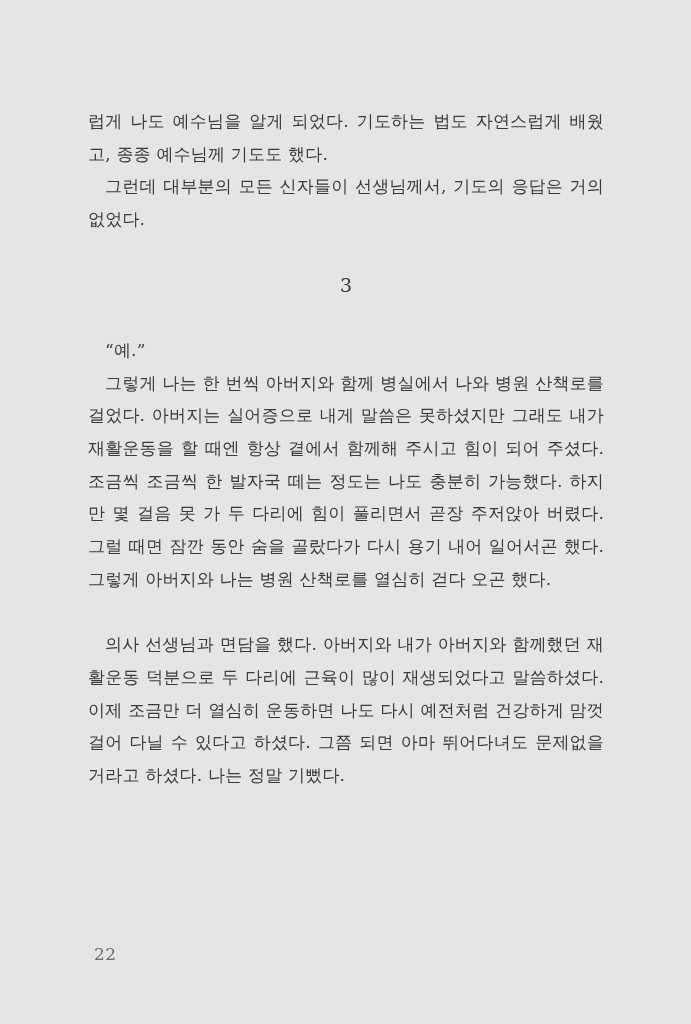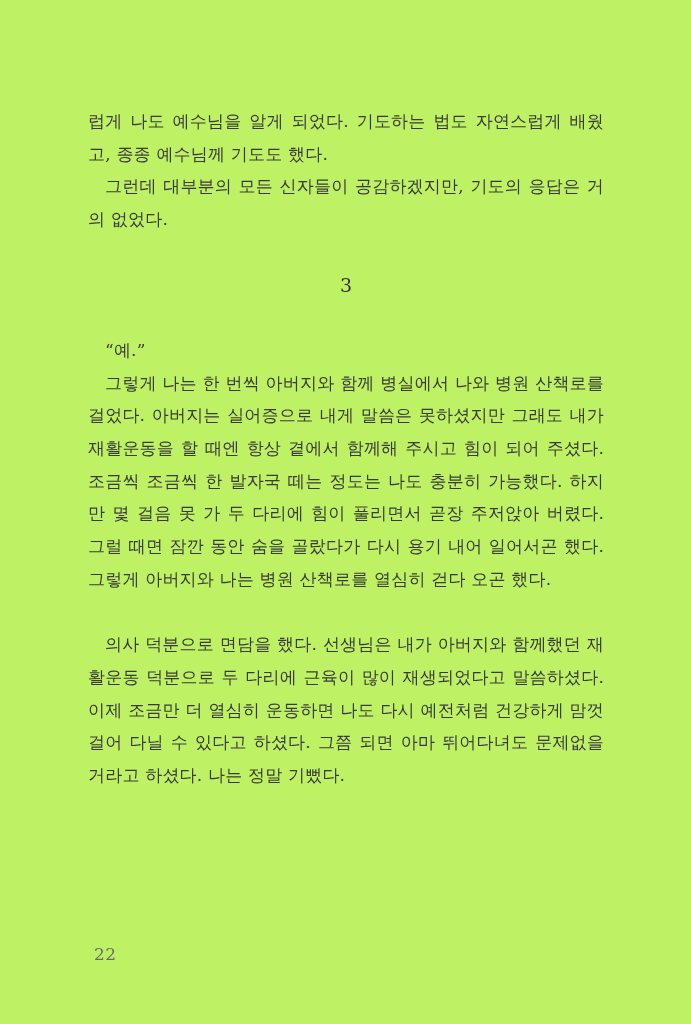--- a/index.html
+++ b/index.html
@@ -10,21 +10,21 @@
   body {
     width: 691px;
     height: 1024px;
     overflow: hidden;
     position: relative;
     font-family: "DejaVu Serif", "Liberation Serif", serif;
   }
   .book-page {
     position: absolute;
     inset: 0;
-    background: #bef264;
+    background: #e5e5e5;
   }
   .text-block {
     position: absolute;
     top: 105px;
     left: 88px;
     width: 516px;
     color: #3a3a3a;
   }
   .para {
     margin: 0;
@@ -57,20 +57,20 @@
     color: #6b6b6b;
     letter-spacing: 0.5px;
   }
 </style>
 </head>
 <body>
 
 <div class="book-page">
   <div class="text-block">
     <p class="para">럽게 나도 예수님을 알게 되었다. 기도하는 법도 자연스럽게 배웠고, 종종 예수님께 기도도 했다.</p>
-    <p class="para indent">그런데 대부분의 모든 신자들이 공감하겠지만, 기도의 응답은 거의 없었다.</p>
+    <p class="para indent">그런데 대부분의 모든 신자들이 선생님께서, 기도의 응답은 거의 없었다.</p>
     <h2 class="section-number">3</h2>
     <p class="para indent">“예.”</p>
     <p class="para indent">그렇게 나는 한 번씩 아버지와 함께 병실에서 나와 병원 산책로를 걸었다. 아버지는 실어증으로 내게 말씀은 못하셨지만 그래도 내가 재활운동을 할 때엔 항상 곁에서 함께해 주시고 힘이 되어 주셨다. 조금씩 조금씩 한 발자국 떼는 정도는 나도 충분히 가능했다. 하지만 몇 걸음 못 가 두 다리에 힘이 풀리면서 곧장 주저앉아 버렸다. 그럴 때면 잠깐 동안 숨을 골랐다가 다시 용기 내어 일어서곤 했다. 그렇게 아버지와 나는 병원 산책로를 열심히 걷다 오곤 했다.</p>
-    <p class="para indent gap-above">의사 덕분으로 면담을 했다. 선생님은 내가 아버지와 함께했던 재활운동 덕분으로 두 다리에 근육이 많이 재생되었다고 말씀하셨다. 이제 조금만 더 열심히 운동하면 나도 다시 예전처럼 건강하게 맘껏 걸어 다닐 수 있다고 하셨다. 그쯤 되면 아마 뛰어다녀도 문제없을 거라고 하셨다. 나는 정말 기뻤다.</p>
+    <p class="para indent gap-above">의사 선생님과 면담을 했다. 아버지와 내가 아버지와 함께했던 재활운동 덕분으로 두 다리에 근육이 많이 재생되었다고 말씀하셨다. 이제 조금만 더 열심히 운동하면 나도 다시 예전처럼 건강하게 맘껏 걸어 다닐 수 있다고 하셨다. 그쯤 되면 아마 뛰어다녀도 문제없을 거라고 하셨다. 나는 정말 기뻤다.</p>
   </div>
   <div class="page-number">22</div>
 </div>
 
 </body></html>

